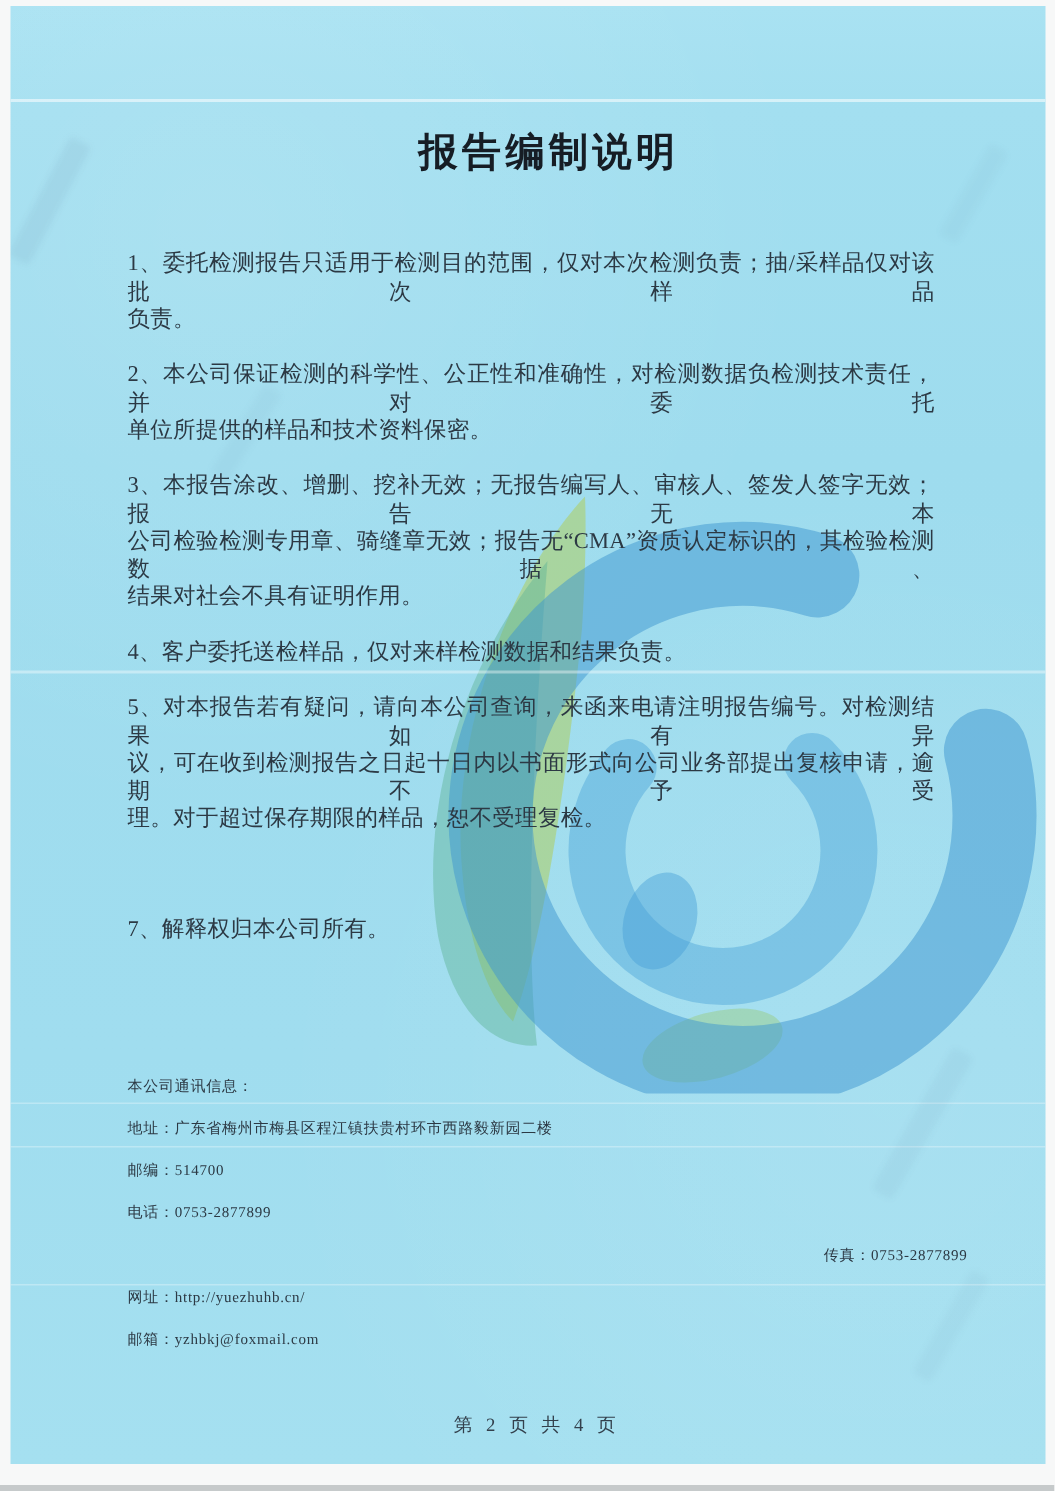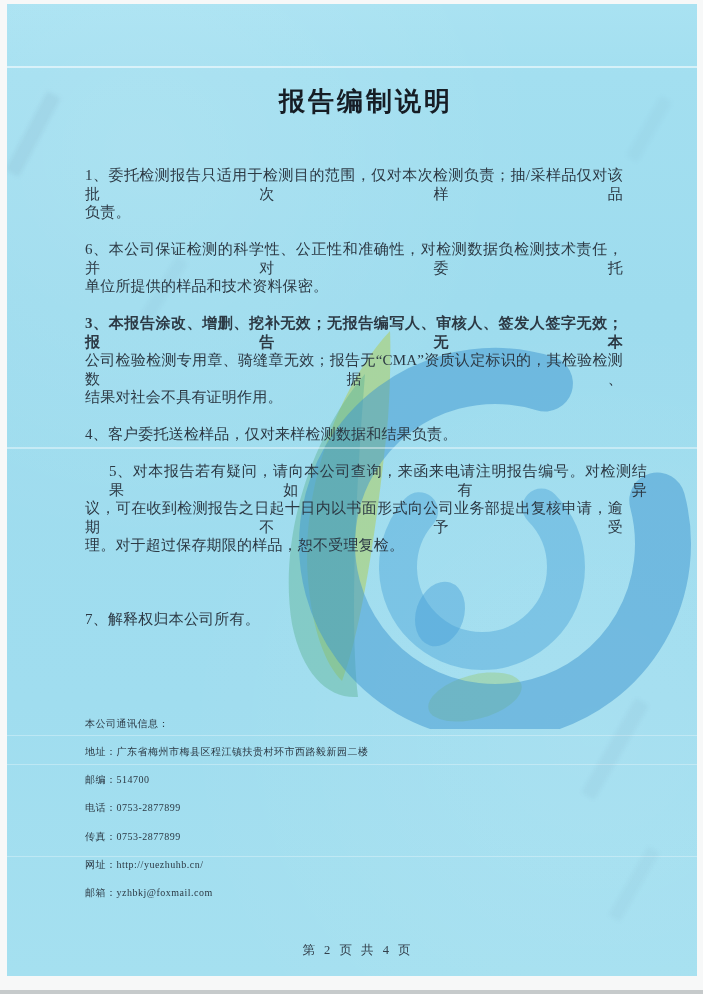--- a/index.html
+++ b/index.html
@@ -72,36 +72,36 @@
     <div class="scan-smudge" style="left:18px;top:85px;width:16px;height:90px;transform:rotate(28deg);"></div>
     <div class="scan-smudge" style="left:150px;top:250px;width:14px;height:70px;transform:rotate(32deg);opacity:.6;"></div>
     <div class="scan-smudge" style="left:600px;top:690px;width:16px;height:110px;transform:rotate(30deg);opacity:.7;"></div>
     <div class="scan-smudge" style="left:620px;top:840px;width:14px;height:80px;transform:rotate(30deg);opacity:.6;"></div>
     <div class="scan-smudge" style="left:635px;top:90px;width:14px;height:70px;transform:rotate(30deg);opacity:.5;"></div>
 
     <div class="doc-title">报告编制说明</div>
 
     <div class="body-line fill" style="top:162px;">1、委托检测报告只适用于检测目的范围，仅对本次检测负责；抽/采样品仅对该批次样品</div>
     <div class="body-line" style="top:199px;">负责。</div>
-    <div class="body-line fill" style="top:236px;">6、本公司保证检测的科学性、公正性和准确性，对检测数据负检测技术责任，并对委托</div>
+    <div class="body-line fill" style="top:236px;">2、本公司保证检测的科学性、公正性和准确性，对检测数据负检测技术责任，并对委托</div>
     <div class="body-line" style="top:273px;">单位所提供的样品和技术资料保密。</div>
-    <div class="body-line fill" style="top:310px;font-weight:bold;">3、本报告涂改、增删、挖补无效；无报告编写人、审核人、签发人签字无效；报告无本</div>
+    <div class="body-line fill" style="top:310px;">3、本报告涂改、增删、挖补无效；无报告编写人、审核人、签发人签字无效；报告无本</div>
     <div class="body-line" style="top:384px;">结果对社会不具有证明作用。</div>
     <div class="body-line fill" style="top:347px;">公司检验检测专用章、骑缝章无效；报告无“CMA”资质认定标识的，其检验检测数据、</div>
     <div class="body-line" style="top:421px;">4、客户委托送检样品，仅对来样检测数据和结果负责。</div>
-    <div class="body-line fill" style="top:458px;margin-left:24px;">5、对本报告若有疑问，请向本公司查询，来函来电请注明报告编号。对检测结果如有异</div>
+    <div class="body-line fill" style="top:458px;">5、对本报告若有疑问，请向本公司查询，来函来电请注明报告编号。对检测结果如有异</div>
     <div class="body-line" style="top:532px;">理。对于超过保存期限的样品，恕不受理复检。</div>
     <div class="body-line fill" style="top:495px;">议，可在收到检测报告之日起十日内以书面形式向公司业务部提出复核申请，逾期不予受</div>
     <div class="body-line" style="top:606px;">7、解释权归本公司所有。</div>
 
     <div class="contact-heading" style="top:713px;">本公司通讯信息：</div>
     <div class="contact-line" style="top:741px;">地址：广东省梅州市梅县区程江镇扶贵村环市西路毅新园二楼</div>
     <div class="contact-line" style="top:769px;">邮编：514700</div>
     <div class="contact-line" style="top:797px;">电话：0753-2877899</div>
-    <div class="contact-line" style="top:826px;">传真：0753-2877899</div>
+    <div class="contact-line" style="top:826px;text-align:right;">传真：0753-2877899</div>
     <div class="contact-line" style="top:854px;">网址：http://yuezhuhb.cn/</div>
     <div class="contact-line" style="top:882px;">邮箱：yzhbkj@foxmail.com</div>
 
     <div class="page-footer">第 2 页 共 4 页</div>
   </div>
 
   <div class="scan-edge-bottom"></div>
 </div>
 
 </body></html>

